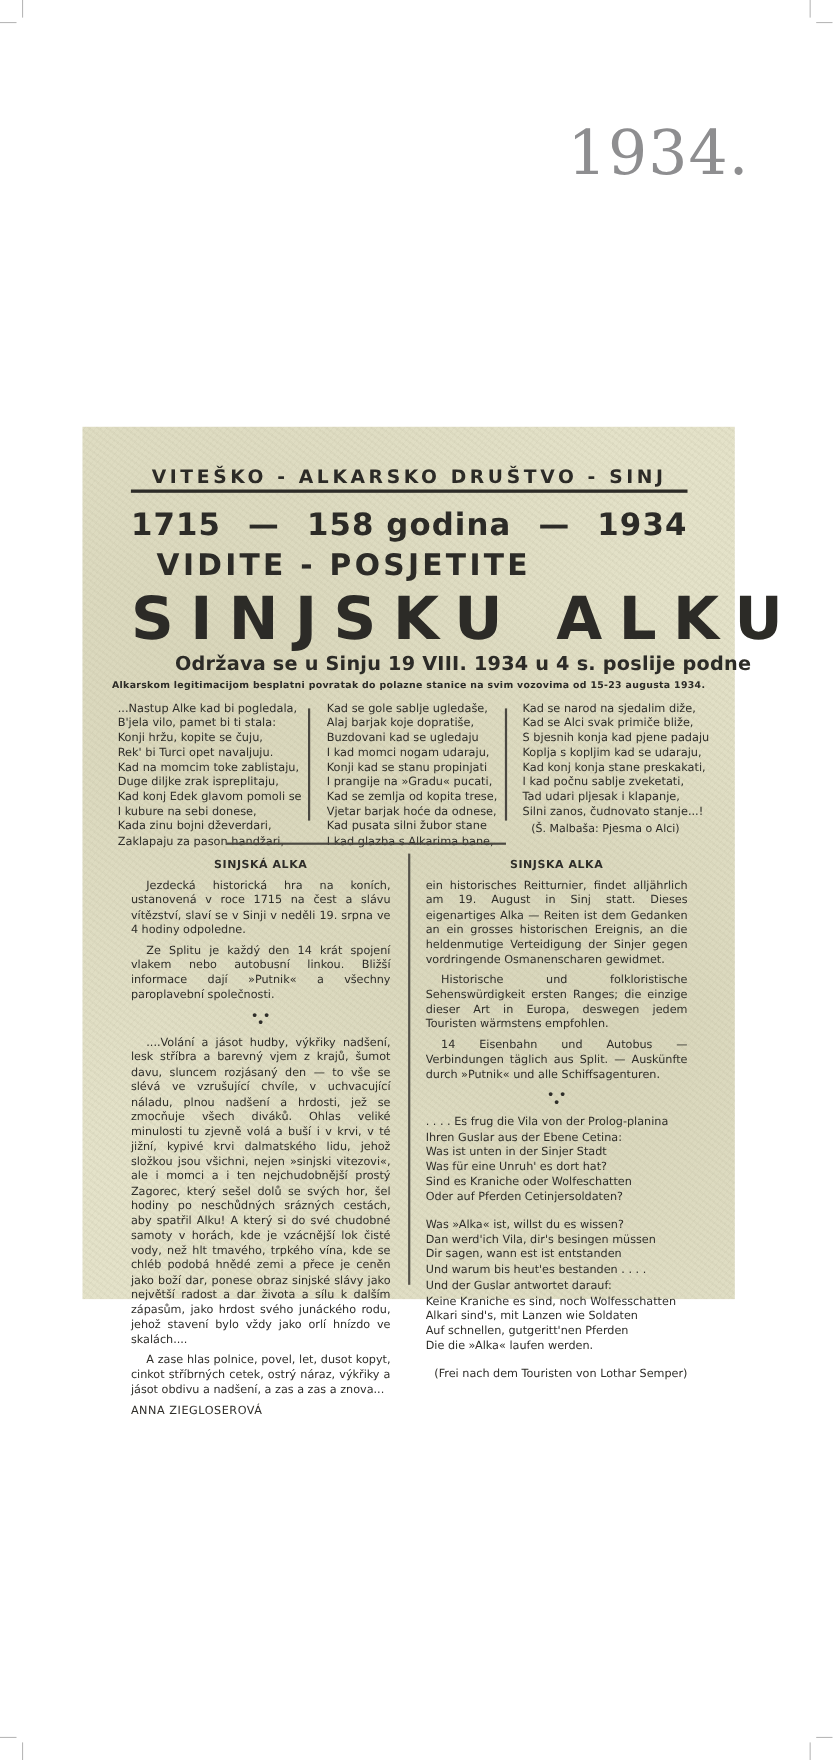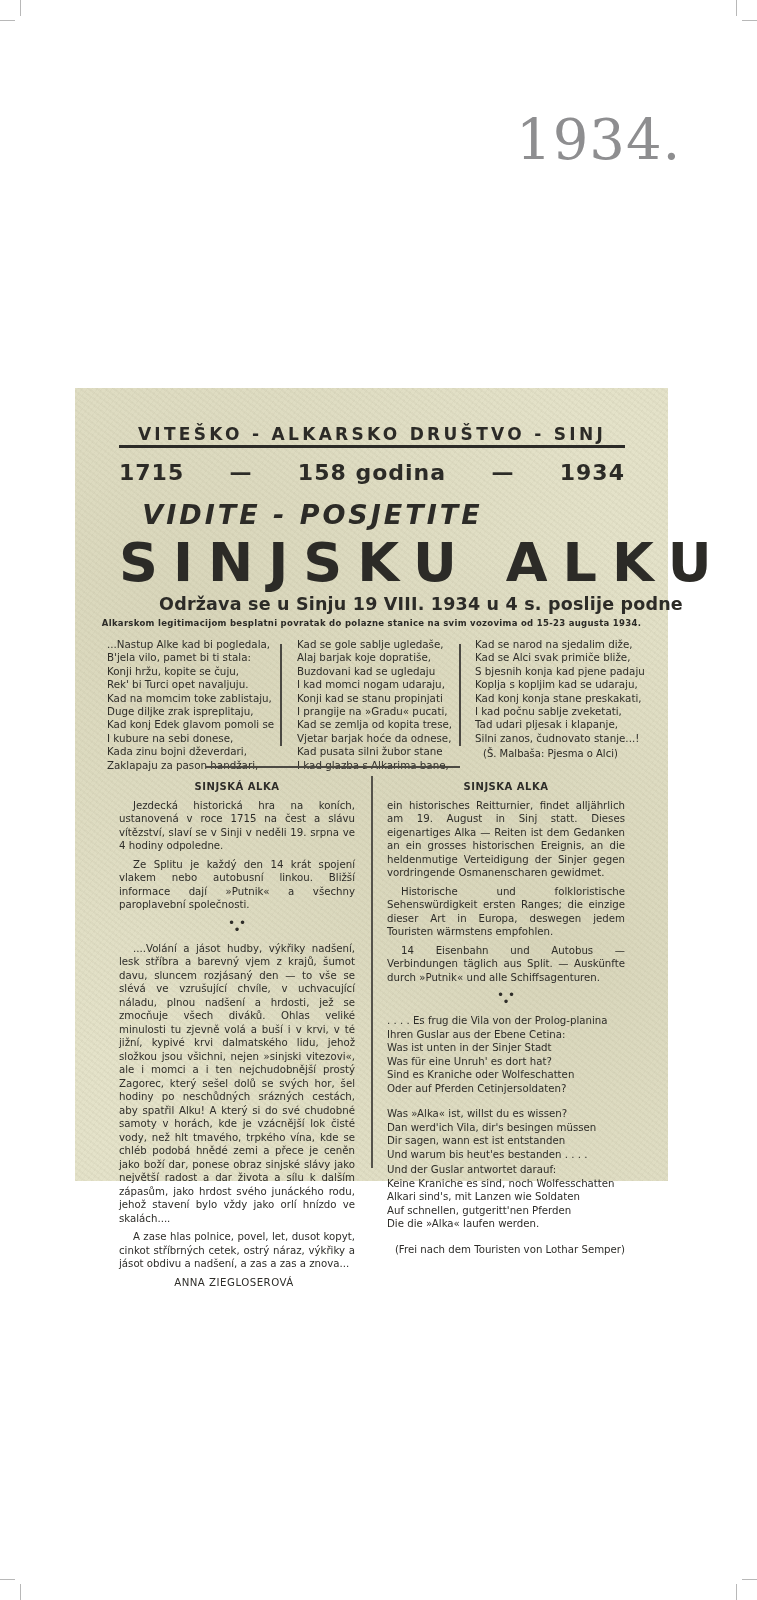--- a/index.html
+++ b/index.html
@@ -10,37 +10,37 @@
     background:#e4e2c9;
     background-image:
       radial-gradient(circle at 20% 30%, rgba(180,175,140,0.25) 0, rgba(0,0,0,0) 60%),
       radial-gradient(circle at 80% 70%, rgba(170,165,130,0.22) 0, rgba(0,0,0,0) 55%),
       repeating-linear-gradient(37deg, rgba(120,115,90,0.05) 0 2px, rgba(0,0,0,0) 2px 5px),
       repeating-linear-gradient(-53deg, rgba(120,115,90,0.04) 0 1px, rgba(0,0,0,0) 1px 4px);
     color:#2b2a26; }
   .stencil { font-family:"DejaVu Sans", sans-serif; font-weight:bold; color:#2c2b27; text-align:center; }
   .society { position:absolute; left:44px; top:36px; width:506px; font-size:17px; letter-spacing:3.3px; white-space:nowrap; text-align:center; }
   .society-rule { position:absolute; left:44px; top:57px; width:506px; height:3px; background:#2c2b27; }
-  .years { position:absolute; left:44px; top:72px; width:506px; font-size:22px; display:flex; justify-content:space-between; letter-spacing:1px; }
-  .vidite { position:absolute; left:0; top:111px; width:475px; font-size:27px; letter-spacing:3px;font-style:italic; }
+  .years { position:absolute; left:44px; top:72px; width:506px; font-size:28px; display:flex; justify-content:space-between; letter-spacing:1px; }
+  .vidite { position:absolute; left:0; top:111px; width:475px; font-size:27px; letter-spacing:3px; }
   .sinjsku { position:absolute; left:44px; top:148px; width:506px; font-size:54px; letter-spacing:15px; white-space:nowrap; line-height:1; font-weight:900; }
   .odrzava { position:absolute; left:0; top:206px; width:692px; font-size:17.5px; letter-spacing:0.2px; white-space:nowrap; }
   .legit { position:absolute; left:0; top:230px; width:593px; font-size:8.5px; font-weight:bold; text-align:center; white-space:nowrap; letter-spacing:0.3px; }
   .verse-col { position:absolute; top:250px; font-size:10.3px; line-height:13.4px; color:#2e2d29; white-space:nowrap; }
   .vbar { position:absolute; width:2px; background:#4a4842; }
   .attrib { position:absolute; left:408px; top:360px; font-size:10px; white-space:nowrap; }
   .mid-rule { position:absolute; left:131px; top:378px; width:254px; height:2px; background:#4c4a43; }
   .center-bar { position:absolute; left:296px; top:388px; width:2px; height:392px; background:#55534b; }
   .col { position:absolute; font-size:10.2px; line-height:13.5px; color:#2e2d29; }
   .col h2 { margin:0 0 5px 0; font-size:10px; text-align:center; font-weight:bold; letter-spacing:0.5px; }
   .col p { margin:0 0 5px 0; text-align:justify; text-indent:14px; }
   .col p.noind { text-indent:0; }
   .stars { text-align:center; font-size:12px; line-height:7px; margin:8px 0 8px 0; }
   .poem p { margin:0 0 12px 0; text-indent:0; text-align:left; white-space:nowrap; }
-  .signature { text-align:center; margin-top:4px; padding-right:6px; letter-spacing:0.5px; }
+  .signature { text-align:left; margin-top:4px; padding-right:6px; letter-spacing:0.5px; }
   .ger-attrib { text-align:right; margin-top:4px; white-space:nowrap; }
 </style>
 </head>
 <body>
 
 <div class="crop" style="left:20px;top:0;width:1px;height:16px;"></div>
 <div class="crop" style="left:0;top:20px;width:15px;height:1px;"></div>
 <div class="crop" style="left:736px;top:0;width:1px;height:16px;"></div>
 <div class="crop" style="left:742px;top:20px;width:15px;height:1px;"></div>
 <div class="crop" style="left:20px;top:1584px;width:1px;height:16px;"></div>

